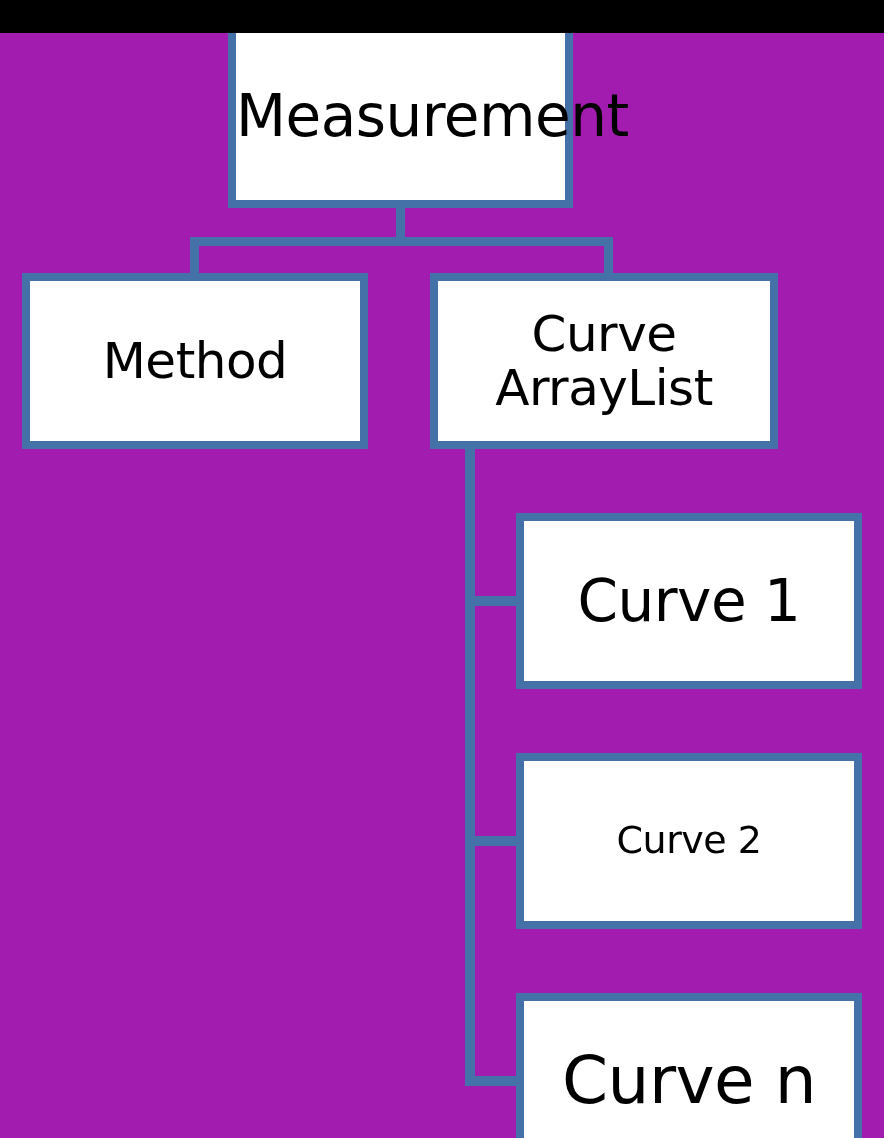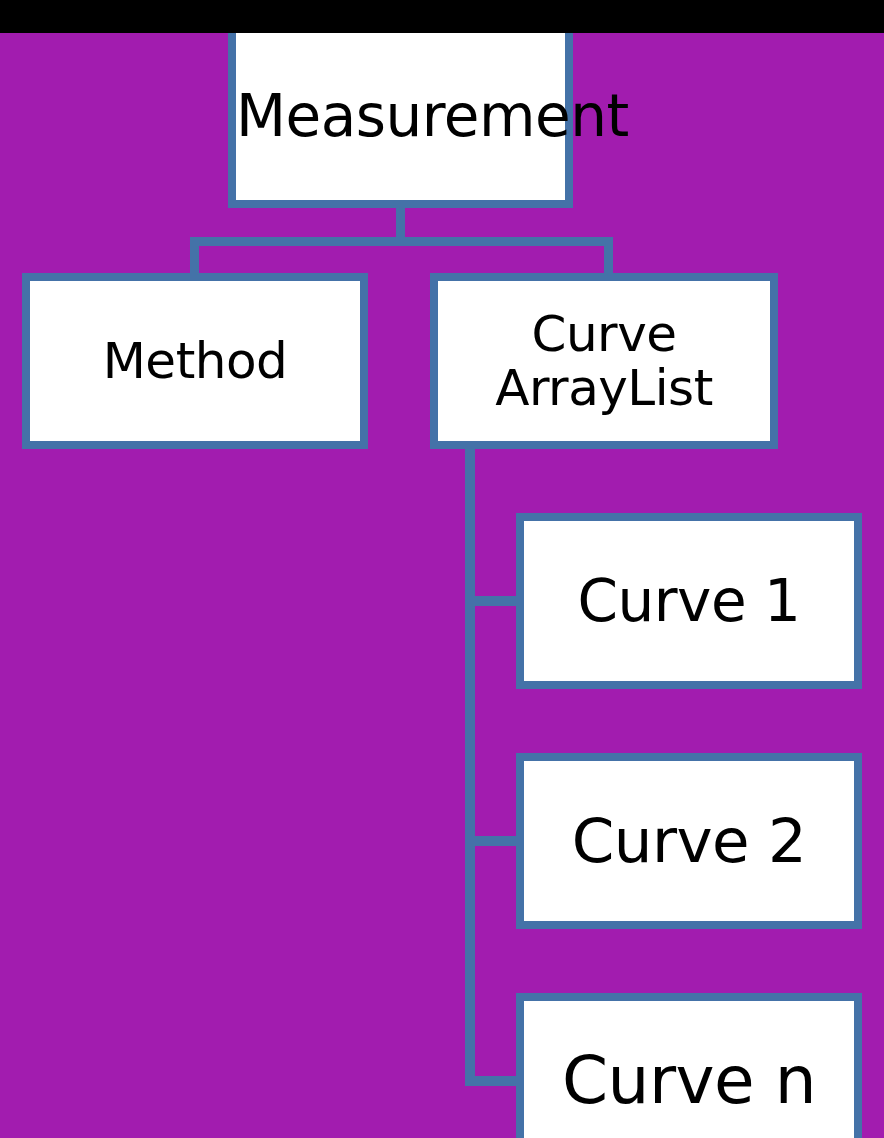--- a/index.html
+++ b/index.html
@@ -50,21 +50,21 @@
   #node-curve-arraylist {
     left: 430px;  top: 240px;  width: 348px;  height: 176px;
     font-size: 50px;
   }
   #node-curve-1 {
     left: 516px;  top: 480px;  width: 346px;  height: 176px;
     font-size: 58px;
   }
   #node-curve-2 {
     left: 516px;  top: 720px;  width: 346px;  height: 176px;
-    font-size: 61px;
+    font-size: 38px;
   }
   #node-curve-n {
     left: 516px;  top: 960px;  width: 346px;  height: 176px;
     font-size: 66px;
   }
 
   
   .conn {
     position: absolute;
     background: #4472A8;

